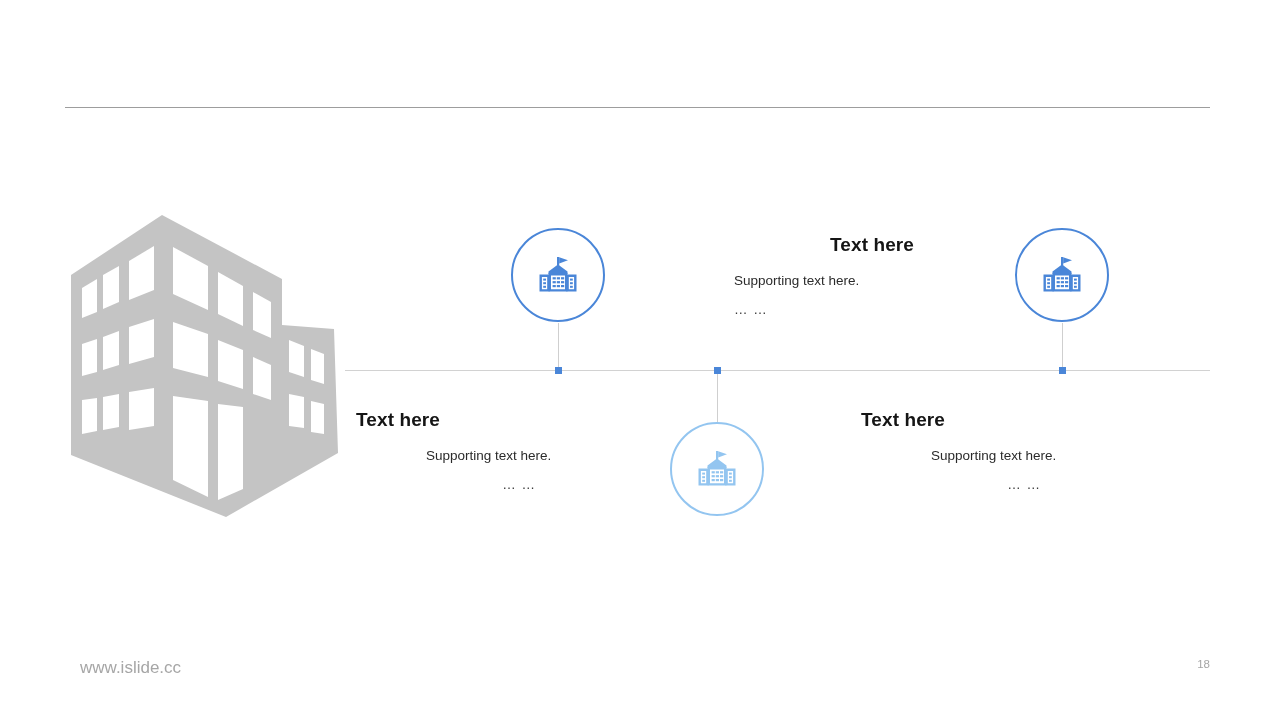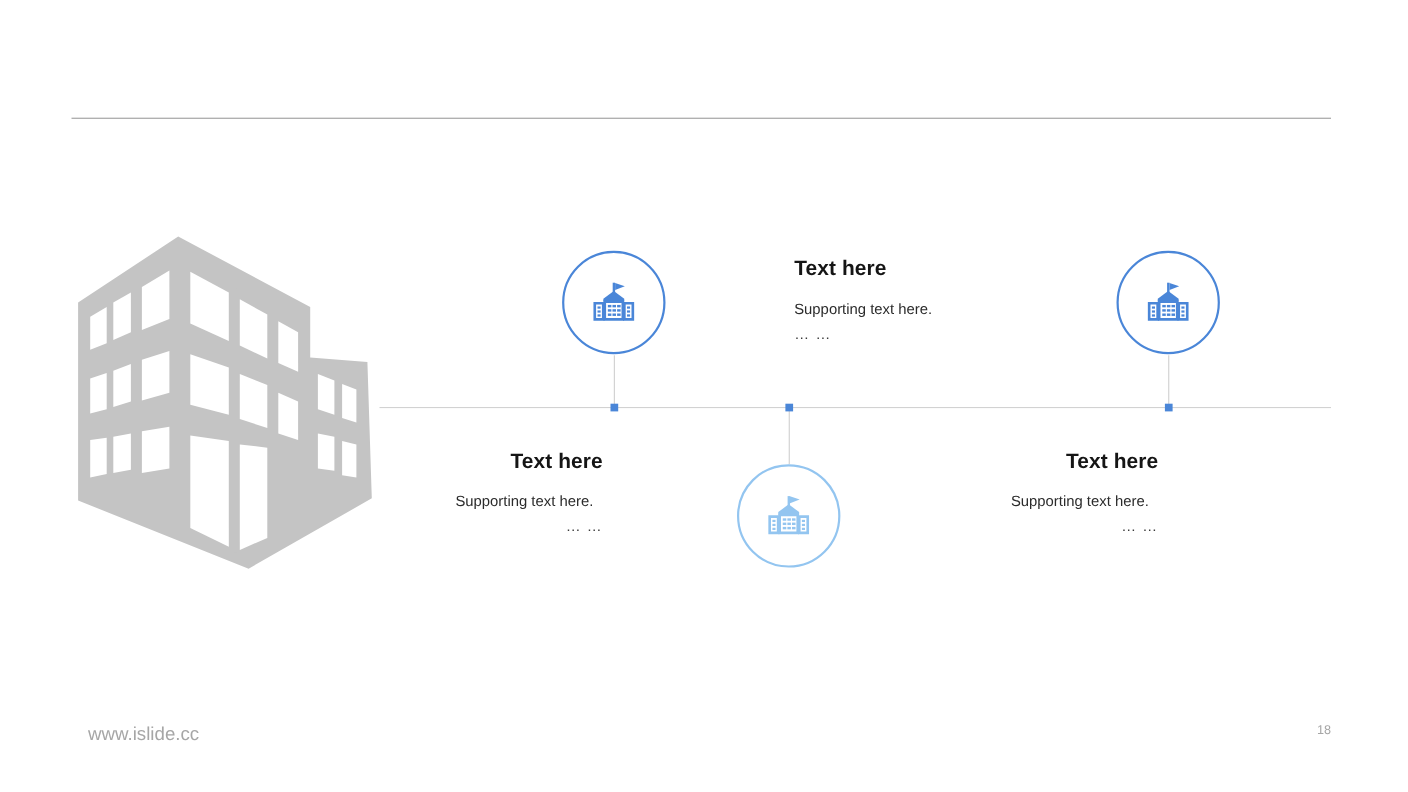--- a/index.html
+++ b/index.html
@@ -86,25 +86,26 @@
   .text-block.align-left   { text-align: left; }
   .text-block.align-right  { text-align: right; }
 
   .tb-title {
     font-size: 19px;
     font-weight: bold;
     color: #151515;
     letter-spacing: 0.1px;
     margin: 0;
     line-height: 22px;
+    text-align: center;
   }
   .tb-sub {
     font-size: 13.5px;
     color: #2b2b2b;
-    margin: 0;
+    margin: 12px;
     line-height: 17px;
     white-space: nowrap;
   }
   .tb-sub.sub-1 { margin-top: 16px; }
   .tb-sub.sub-2 { margin-top: 6px; color: #3a3a3a; letter-spacing: 1px; }
 
   
   .text-block.align-right .tb-sub.sub-1 { text-align: left; }
   .text-block.align-right .tb-sub.sub-2 { text-align: right; }
   .text-block.align-left  .tb-sub.sub-2 { text-align: left; }

